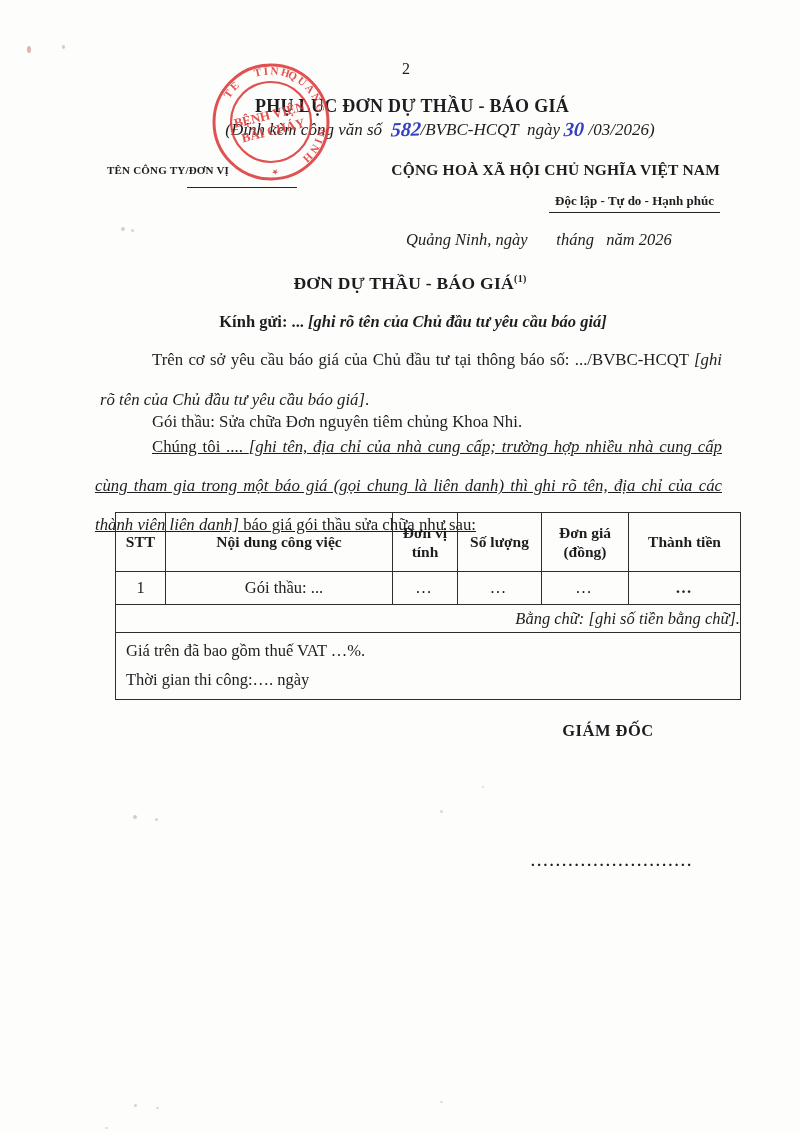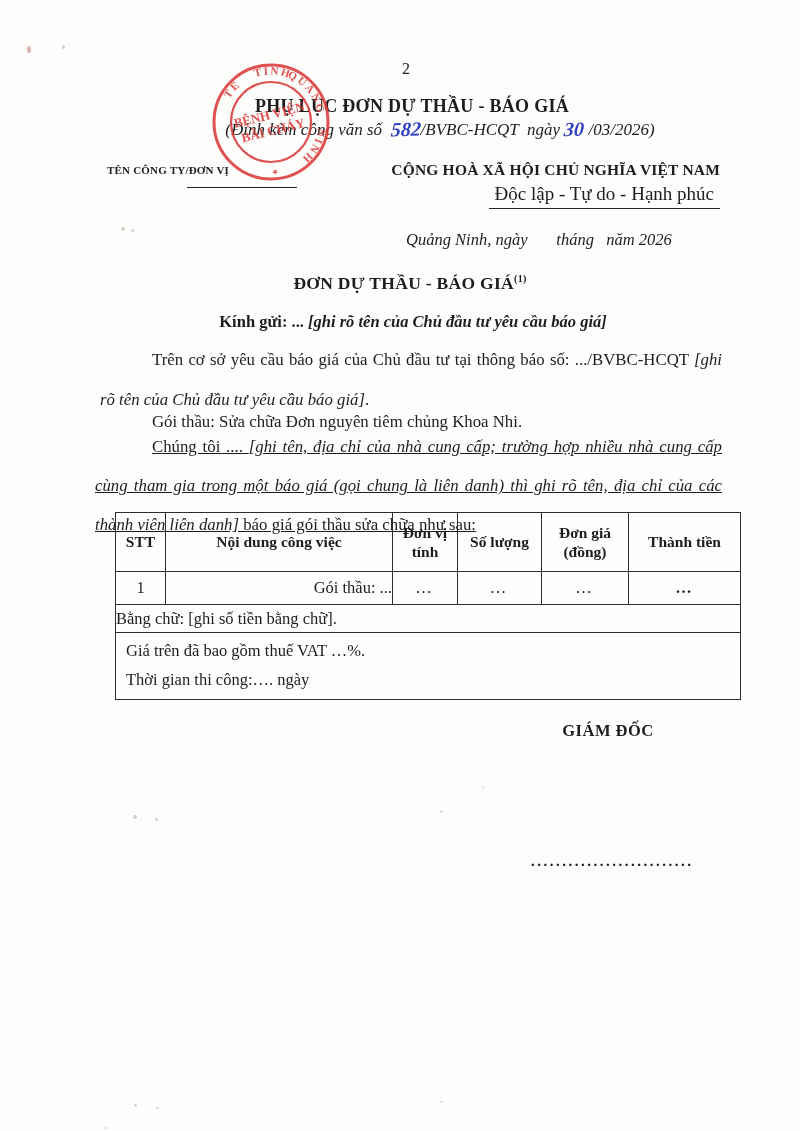--- a/index.html
+++ b/index.html
@@ -12,45 +12,45 @@
   .apx-title{position:absolute;top:96px;left:12px;width:800px;text-align:center;
     font-weight:bold;font-size:18px;letter-spacing:.3px;}
   .apx-sub{position:absolute;top:118px;left:40px;width:800px;text-align:center;
     font-style:italic;font-size:17px;white-space:pre;}
   .hand{display:inline-block;color:#3440c4;font-size:20px;font-weight:600;
     font-style:italic;transform:skewX(-6deg) rotate(-2deg);line-height:1;position:relative;top:1px;}
   .company{position:absolute;left:107px;top:164px;font-weight:bold;font-size:11px;letter-spacing:.2px;}
   .company-underline{position:absolute;left:187px;top:187px;width:110px;border-top:1.6px solid #232323;}
   .motto{position:absolute;left:364px;top:161px;width:356px;text-align:right;}
   .motto .l1{font-weight:bold;font-size:15.5px;letter-spacing:.2px;}
-  .motto .l2{display:inline-block;font-weight:normal;font-size:19px;margin-top:4px;
+  .motto .l2{display:inline-block;font-weight:bold;font-size:13px;margin-top:14px;
     padding:0 6px 3px 6px;border-bottom:1.7px solid #232323;}
   .place-date{position:absolute;left:406px;top:230px;font-style:italic;font-size:16.5px;white-space:pre;}
   .form-title{position:absolute;top:273px;left:10px;width:800px;text-align:center;
     font-weight:bold;font-size:17.5px;letter-spacing:.3px;}
   .form-title sup{font-size:10px;}
   .salutation{position:absolute;top:312px;left:13px;width:800px;text-align:center;
     font-weight:bold;font-size:16.5px;}
   .salutation .i{font-style:italic;}
   .para{position:absolute;font-size:16.8px;line-height:40px;text-align:justify;}
   .para .i{font-style:italic;}
   .p1{top:340px;left:100px;width:622px;text-indent:52px;}
   .p2{top:402px;left:100px;width:622px;text-indent:52px;}
   .p3{top:427px;left:95px;width:627px;text-indent:57px;line-height:39px;text-decoration:underline;}
   table.quote{position:absolute;top:512px;left:115px;width:625px;border-collapse:collapse;
     table-layout:fixed;font-size:16.5px;}
   table.quote th,table.quote td{border:1.6px solid #2e2e2e;padding:0;vertical-align:middle;}
   table.quote th{font-weight:bold;font-size:15.5px;line-height:1.25;height:54px;text-align:center;padding:2px 2px;}
   tr.r1 td{height:32px;text-align:center;}
-  tr.r1 td.content{text-align:right;padding-left:10px;}
+  tr.r1 td.content{text-align:center;padding-left:10px;}
   tr.r1 td.amt{font-weight:bold;letter-spacing:2px;}
   tr.r1 .dots{letter-spacing:3px;}
   tr.rtotal td{height:28px;}
   tr.rtotal td.tlabel{font-weight:bold;text-align:center;}
-  tr.rwords td{height:27px;text-align:left;}
+  tr.rwords td{height:27px;text-align:right;font-style:italic;}
   tr.rnotes td{padding:3px 10px 5px 10px;line-height:29px;text-align:left;}
   .sig-title{position:absolute;top:721px;left:408px;width:400px;text-align:center;
     font-weight:bold;font-size:16.5px;letter-spacing:.5px;}
   .sig-dots{position:absolute;top:853px;left:531px;font-size:15px;font-weight:bold;letter-spacing:2.5px;}
   .stamp{position:absolute;left:206px;top:57px;width:130px;height:130px;opacity:.87;z-index:5;}
   .speck{position:absolute;border-radius:50%;}
 </style>
 </head>
 <body>
 

